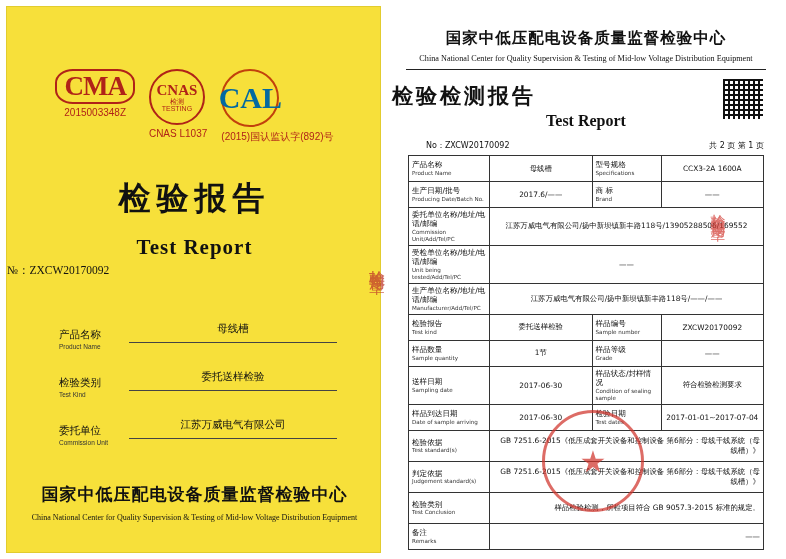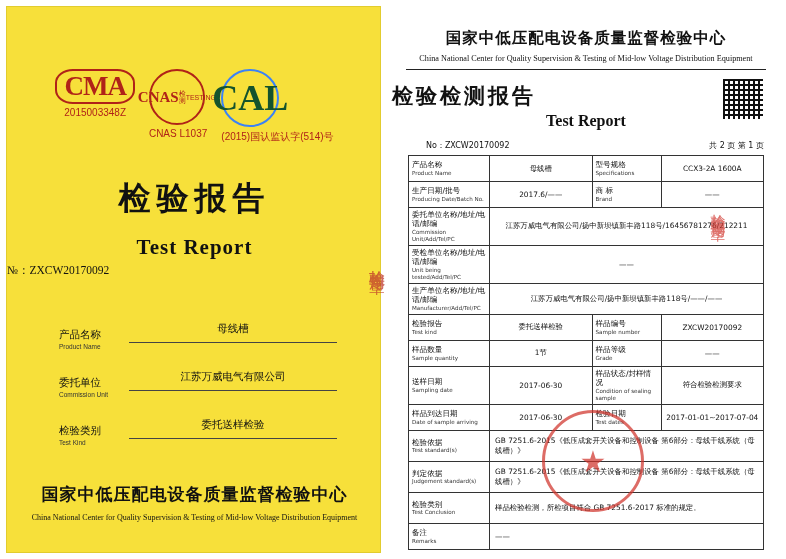--- a/index.html
+++ b/index.html
@@ -31,30 +31,30 @@
   }
   .ilac-wrap{display:flex;flex-direction:column;align-items:center;}
   .ilac-circ{
     width:24px;height:24px;border:2px solid #b02318;border-radius:50%;
     display:inline-block;vertical-align:middle;margin-right:2px;
   }
   .ilac-row{display:flex;align-items:center;}
   .ilac-text{font-size:17px;color:#b02318;font-weight:bold;font-family:"Liberation Serif",serif;}
   .cnas-circ{
     width:52px;height:52px;border:2px solid #b02318;border-radius:50%;
-    display:flex;flex-direction:row;align-items:center;justify-content:center;
+    display:flex;flex-direction:column;align-items:center;justify-content:center;
     color:#b02318;line-height:1.0;
   }
   .cnas-circ .t1{font-size:15px;font-weight:bold;font-family:"Liberation Serif",serif;}
   .cnas-circ .t2{font-size:7px;}
   .cnas-circ .t3{font-size:7px;}
   .cal-circ{
-    width:54px;height:54px;border:2px solid #3b82f6;border-radius:50%;
+    width:54px;height:54px;border:2px solid #c2410c;border-radius:50%;
     display:flex;align-items:center;justify-content:center;
-    color:#14532d;font-size:36px;font-weight:bold;font-family:"Liberation Serif",serif;
+    color:#0369a1;font-size:30px;font-weight:bold;font-family:"Liberation Serif",serif;
   }
   .logo-caption{
     font-size:10px;color:#b02318;margin-top:3px;white-space:nowrap;
   }
   .cover-title{
     position:absolute;top:170px;left:0;width:375px;text-align:center;
     font-family:"DejaVu Sans",sans-serif;
     font-size:32px;font-weight:bold;color:#111;letter-spacing:6px;
   }
   .cover-title-en{
@@ -135,21 +135,21 @@
     border-collapse:collapse;margin:0 16px;width:356px;
     table-layout:fixed;
   }
   table.rt td{
     border:1px solid #333;padding:2px 3px;vertical-align:middle;
     font-family:"DejaVu Sans",sans-serif;color:#111;
   }
   td.lbl{width:74px;font-size:7.6px;line-height:1.25;background:#fff;}
   td.lbl .en{font-size:5.6px;color:#333;display:block;}
   td.val{font-size:7.4px;text-align:center;}
-  td.val.left{text-align:left;padding-left:5px;}
+  td.val.left{text-align:right;padding-left:5px;}
   td.lbl.narrow{width:62px;}
   .row-tall td{height:26px;}
   .row-mid td{height:21px;}
 
   .seal{
     position:absolute;left:150px;top:404px;width:96px;height:96px;
     border:3px solid #d0342c;border-radius:50%;opacity:.72;
     color:#d0342c;display:flex;align-items:center;justify-content:center;
     font-size:30px;
   }
@@ -187,53 +187,53 @@
         <div class="cnas-circ">
           <span class="t1">CNAS</span>
           <span class="t2">检测</span>
           <span class="t3">TESTING</span>
         </div>
         <div class="logo-caption">CNAS L1037</div>
       </div>
 
       <div class="logo">
         <div class="cal-circ">CAL</div>
-        <div class="logo-caption">(2015)国认监认字(514)号</div>
+        <div class="logo-caption">(2015)国认监认字(892)号</div>
       </div>
     </div>
 
     <div class="cover-title">检验报告</div>
     <div class="cover-title-en">Test Report</div>
     <div class="cover-no">№：ZXCW20170092</div>
 
     <div class="cover-fields">
       <div class="cfield">
         <div class="lbl">
           <span class="zh">产品名称</span>
           <span class="en">Product Name</span>
         </div>
         <div class="val">母线槽</div>
         <div class="rule"></div>
       </div>
       <div class="cfield">
         <div class="lbl">
+          <span class="zh">检验类别</span>
+          <span class="en">Test Kind</span>
+        </div>
+        <div class="val">委托送样检验</div>
+        <div class="rule"></div>
+      </div>
+      <div class="cfield">
+        <div class="lbl">
           <span class="zh">委托单位</span>
           <span class="en">Commission Unit</span>
         </div>
         <div class="val">江苏万威电气有限公司</div>
         <div class="rule"></div>
       </div>
-      <div class="cfield">
-        <div class="lbl">
-          <span class="zh">检验类别</span>
-          <span class="en">Test Kind</span>
-        </div>
-        <div class="val">委托送样检验</div>
-        <div class="rule"></div>
-      </div>
     </div>
 
     <div class="cover-stamp">检验专用章</div>
 
     <div class="cover-footer-zh">国家中低压配电设备质量监督检验中心</div>
     <div class="cover-footer-en">China National Center for Quality Supervision &amp; Testing of Mid-low Voltage Distribution Equipment</div>
   </div>
 
   <div class="report">
 
@@ -276,21 +276,21 @@
           <span class="en">Brand</span>
         </td>
         <td class="val">——</td>
       </tr>
 
       <tr class="row-mid">
         <td class="lbl">
           <span>委托单位名称/地址/电话/邮编</span>
           <span class="en">Commission Unit/Add/Tel/PC</span>
         </td>
-        <td class="val" colspan="3">江苏万威电气有限公司/扬中新坝镇新丰路118号/16456781276/212211</td>
+        <td class="val" colspan="3">江苏万威电气有限公司/扬中新坝镇新丰路118号/13905288506/169552</td>
       </tr>
 
       <tr class="row-mid">
         <td class="lbl">
           <span>受检单位名称/地址/电话/邮编</span>
           <span class="en">Unit being tested/Add/Tel/PC</span>
         </td>
         <td class="val" colspan="3">——</td>
       </tr>
 
@@ -368,21 +368,21 @@
           <span class="en">Judgement standard(s)</span>
         </td>
         <td class="val left" colspan="3">GB 7251.6-2015《低压成套开关设备和控制设备 第6部分：母线干线系统（母线槽）》</td>
       </tr>
 
       <tr class="row-tall">
         <td class="lbl">
           <span>检验类别</span>
           <span class="en">Test Conclusion</span>
         </td>
-        <td class="val left" colspan="3">样品检验检测，所检项目符合 GB 7251.6-2017 标准的规定。</td>
+        <td class="val left" colspan="3">样品检验检测，所检项目符合 GB 9057.3-2015 标准的规定。</td>
       </tr>
 
       <tr class="row-mid">
         <td class="lbl">
           <span>备注</span>
           <span class="en">Remarks</span>
         </td>
         <td class="val left" colspan="3">——</td>
       </tr>
     </tbody>

